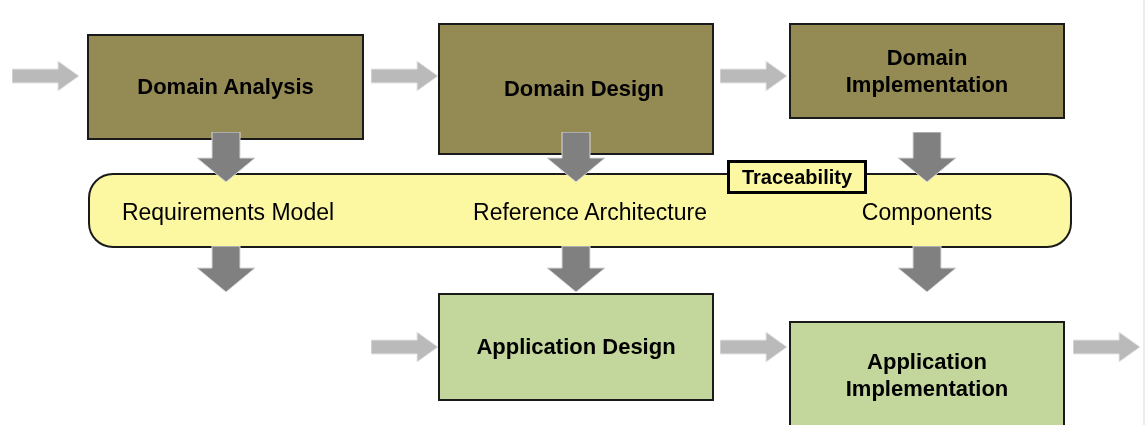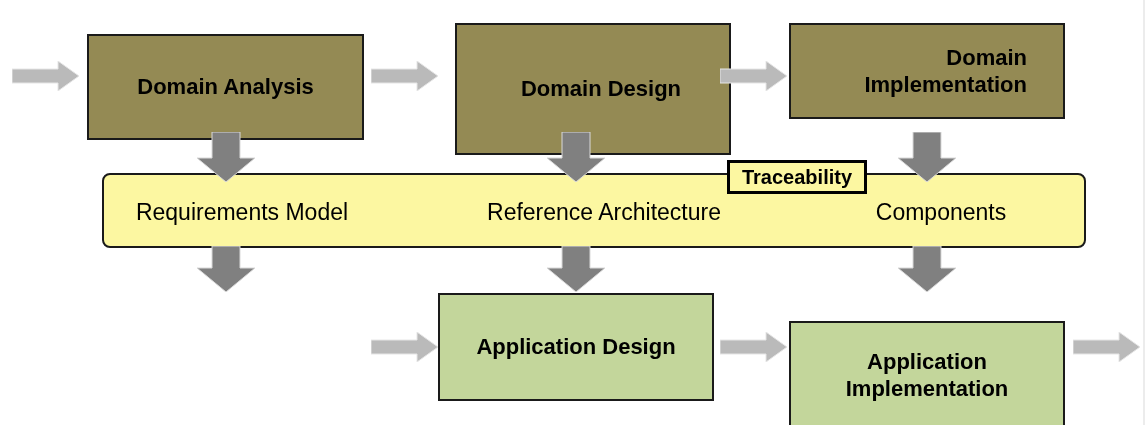--- a/index.html
+++ b/index.html
@@ -28,34 +28,34 @@
     line-height: 1.25;
     color: #000000;
     z-index: 3;
   }
   .domain-fill { background: #948A54; }
   .application-fill { background: #C3D69B; }
   .pbox .lbl { display: inline-block; }
   .pbox .narrow { max-width: 200px; }
 
   #box-da { left: 87px;  top: 23px;  width: 277px; height: 106px; margin-top: 11px; }
-  #box-dd { left: 455px; top: 23px;  width: 276px; height: 132px; padding-left: 16px; }
-  #box-di { left: 789px; top: 23px;  width: 276px; height: 96px; text-align: right; }
+  #box-dd { left: 438px; top: 23px;  width: 276px; height: 132px; padding-left: 16px; }
+  #box-di { left: 789px; top: 23px;  width: 276px; height: 96px; }
   #box-aa { left: 87px;  top: 293px; width: 277px; height: 108px; }
   #box-ad { left: 438px; top: 293px; width: 276px; height: 108px; }
   #box-ai { left: 789px; top: 309px; width: 276px; height: 108px; margin-top: 12px; }
 
   #band {
     position: absolute;
-    left: 102px; top: 173px;
+    left: 88px; top: 173px;
     width: 984px; height: 75px;
     box-sizing: border-box;
     background: #FCF7A1;
     border: 2px solid #1a1a1a;
-    border-radius: 8px;
+    border-radius: 25px;
     z-index: 1;
   }
   .band-label {
     position: absolute;
     top: 50%;
     transform: translate(-50%, -44%);
     font-size: 23px;
     color: #000000;
     white-space: nowrap;
   }

